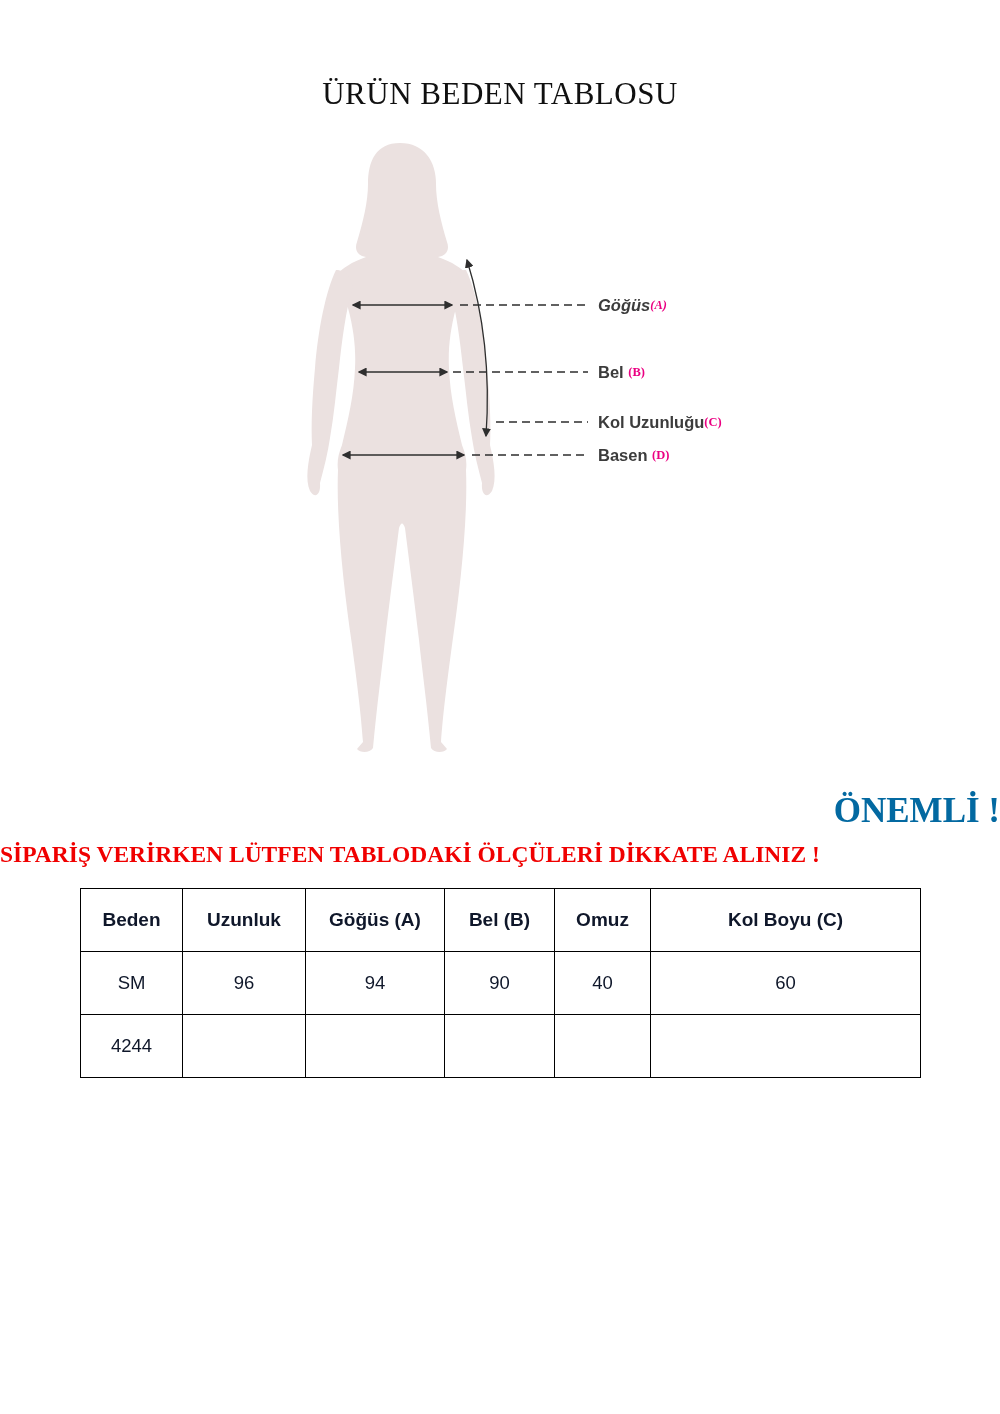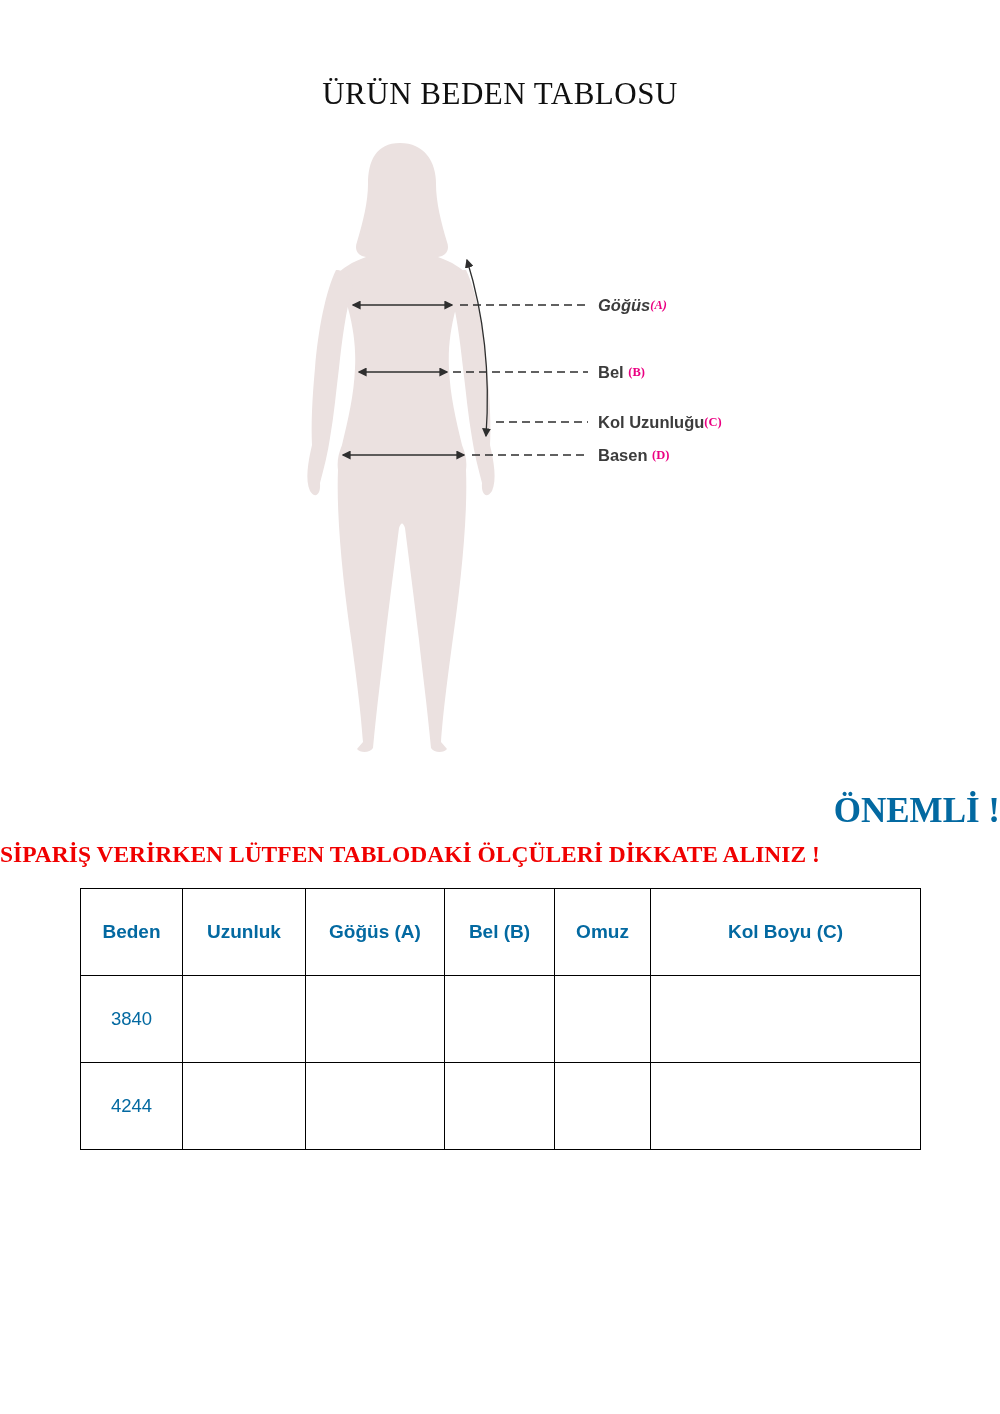--- a/index.html
+++ b/index.html
@@ -80,24 +80,24 @@
     position: absolute;
     top: 888px;
     left: 80px;
     width: 840px;
     border-collapse: collapse;
     table-layout: fixed;
   }
   .size-table th, .size-table td {
     border: 1px solid #000000;
     height: 54px;
-    padding: 16px;
+    padding: 4px;
     text-align: center;
     vertical-align: middle;
-    color: #0369a1;
+    color: #0f172a;
   }
   .size-table th { font-size: 19px; font-weight: 700; }
   .size-table td { font-size: 18.5px; font-weight: 400; }
 </style>
 </head>
 <body>
 
 <div class="page-title">ÜRÜN BEDEN TABLOSU</div>
 
 <svg class="figure-svg" width="1000" height="780" viewBox="0 0 1000 780">
@@ -208,26 +208,26 @@
       <th>Beden</th>
       <th>Uzunluk</th>
       <th>Göğüs (A)</th>
       <th>Bel (B)</th>
       <th>Omuz</th>
       <th>Kol Boyu (C)</th>
     </tr>
   </thead>
   <tbody>
     <tr>
-      <td>3840</td>
-      <td></td>
-      <td></td>
-      <td></td>
-      <td></td>
-      <td></td>
+      <td>SM</td>
+      <td>96</td>
+      <td>94</td>
+      <td>90</td>
+      <td>40</td>
+      <td>60</td>
     </tr>
     <tr>
       <td>4244</td>
       <td></td>
       <td></td>
       <td></td>
       <td></td>
       <td></td>
     </tr>
   </tbody>

